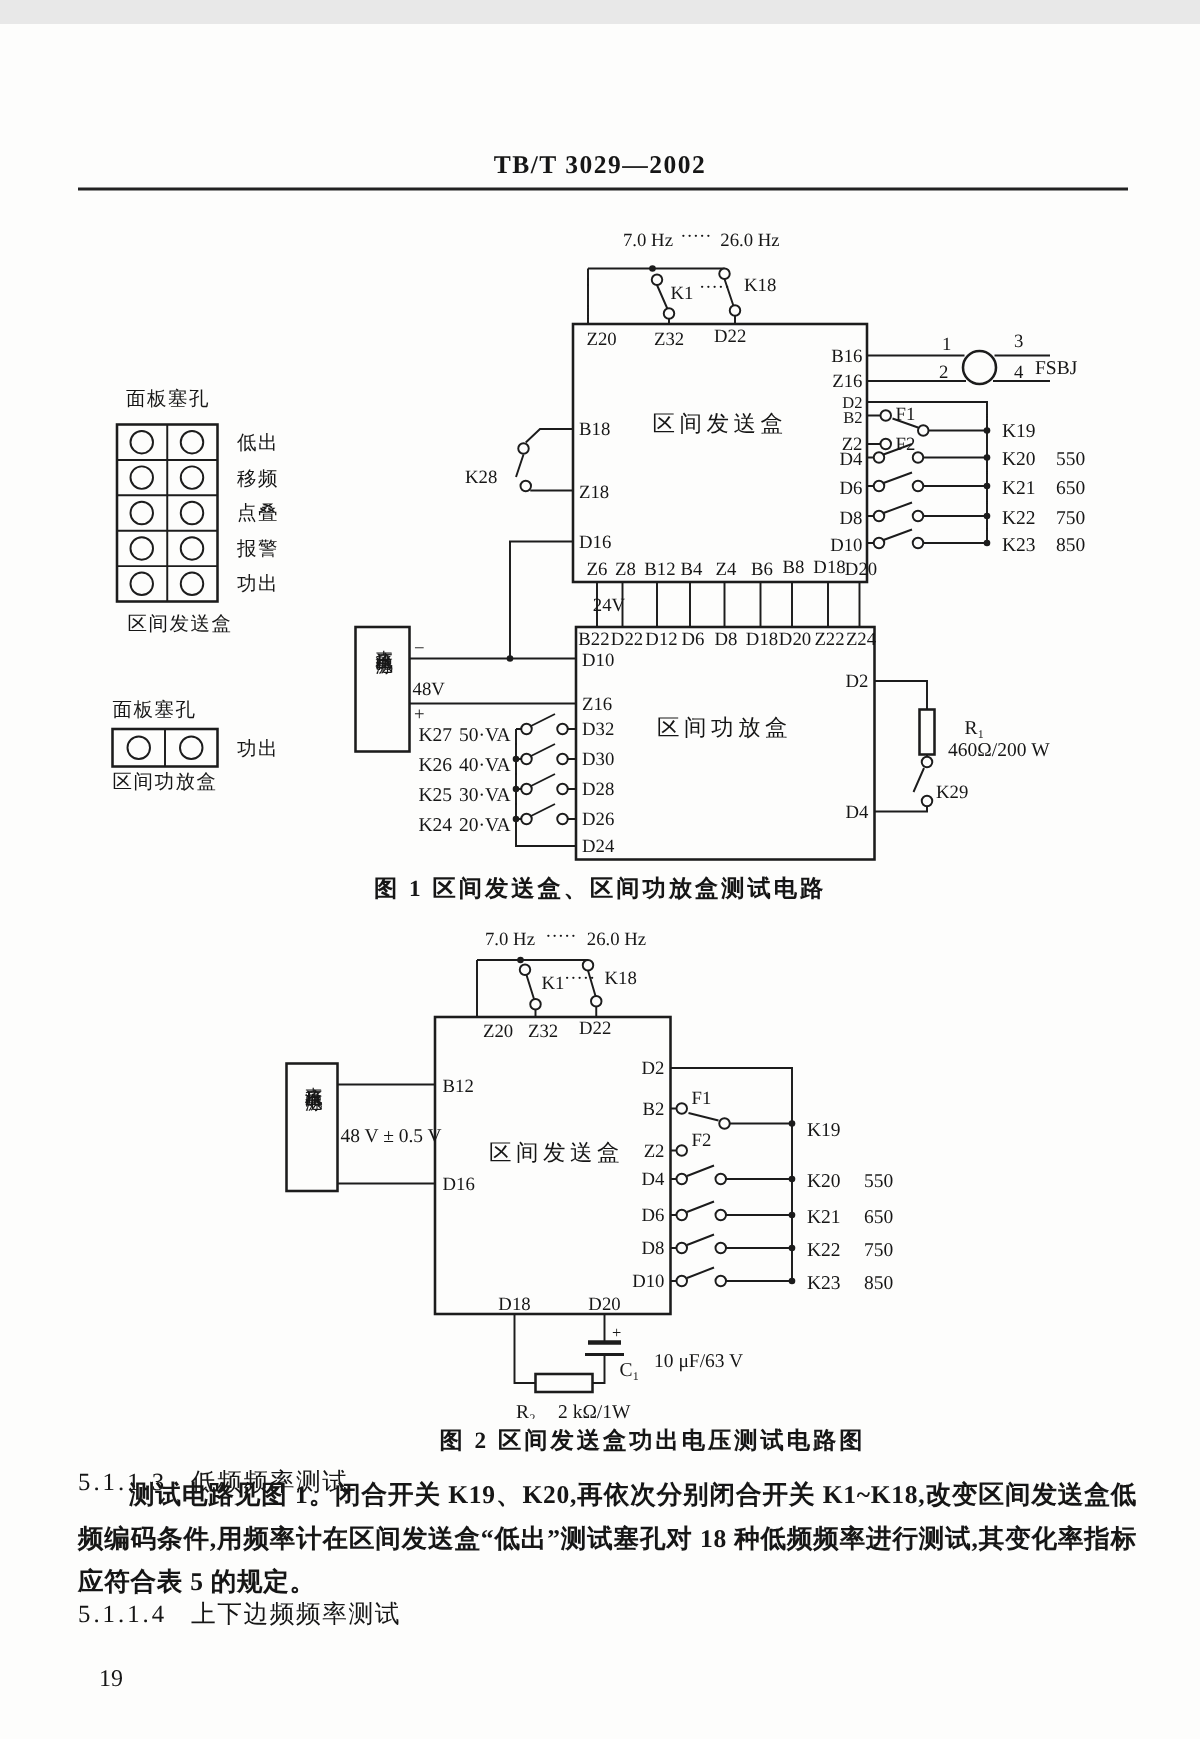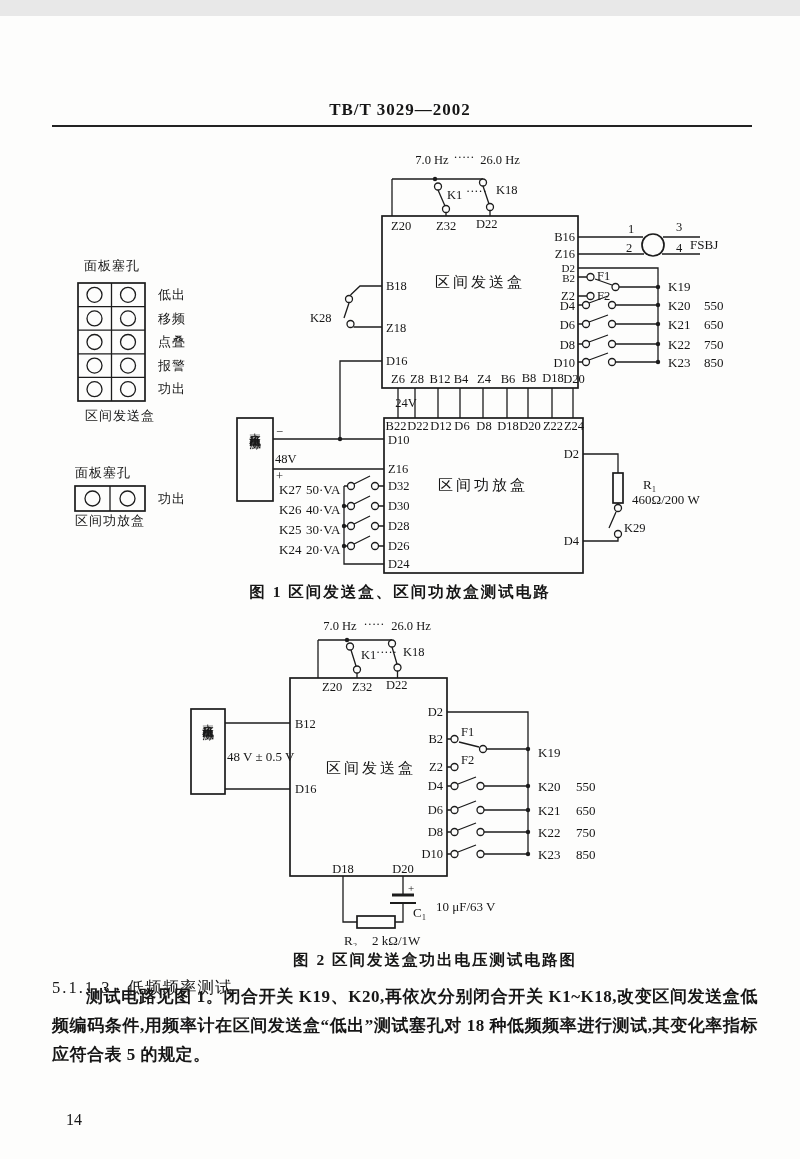--- a/index.html
+++ b/index.html
@@ -318,15 +318,18 @@
     </g>
   </svg>
 
   <div class="abs figcap" style="top:934px;padding-left:35px;">图 2  区间发送盒功出电压测试电路图</div>
 
   <div class="abs sec-h" style="top:961px;">
     <span class="num">5.1.1.3</span><span>低频频率测试</span>
   </div>
   <p class="abs sec-p" style="top:966px;margin:0;">测试电路见图 1。闭合开关 K19、K20,再依次分别闭合开关 K1~K18,改变区间发送盒低频编码条件,用频率计在区间发送盒“低出”测试塞孔对 18 种低频频率进行测试,其变化率指标应符合表 5 的规定。</p>
 
-
-  <div id="page-number" class="abs">14</div>
+  <div class="abs sec-h" style="top:1049px;">
+    <span class="num">5.1.1.4</span><span>上下边频频率测试</span>
+  </div>
+
+  <div id="page-number" class="abs">19</div>
 </div>
 
 </body></html>

